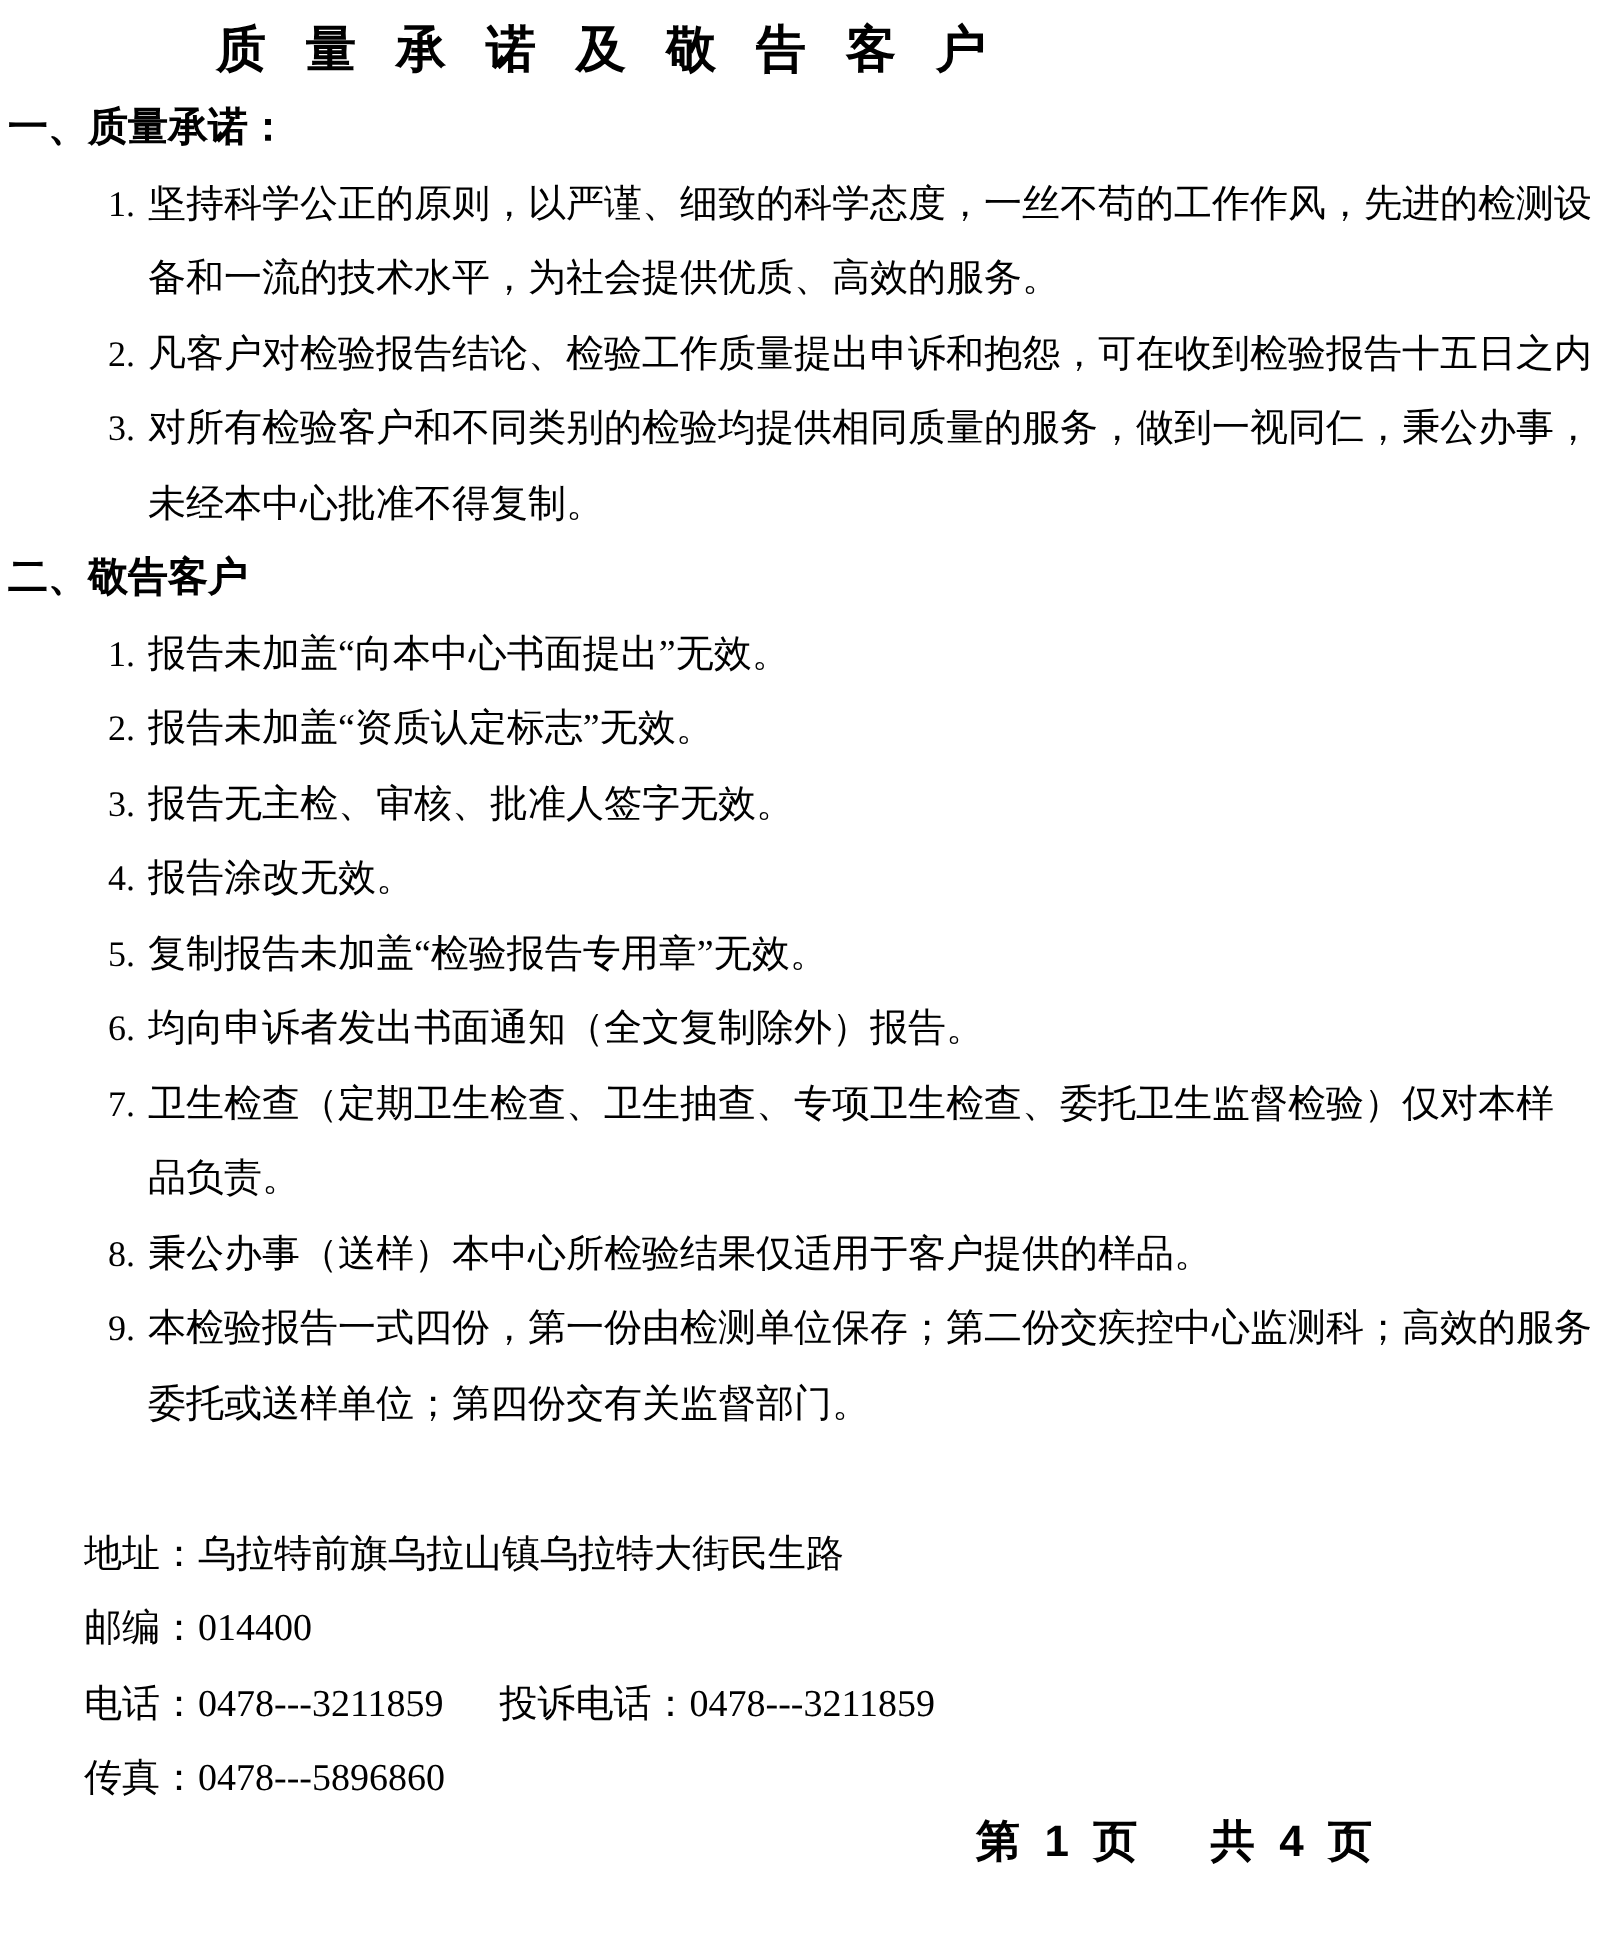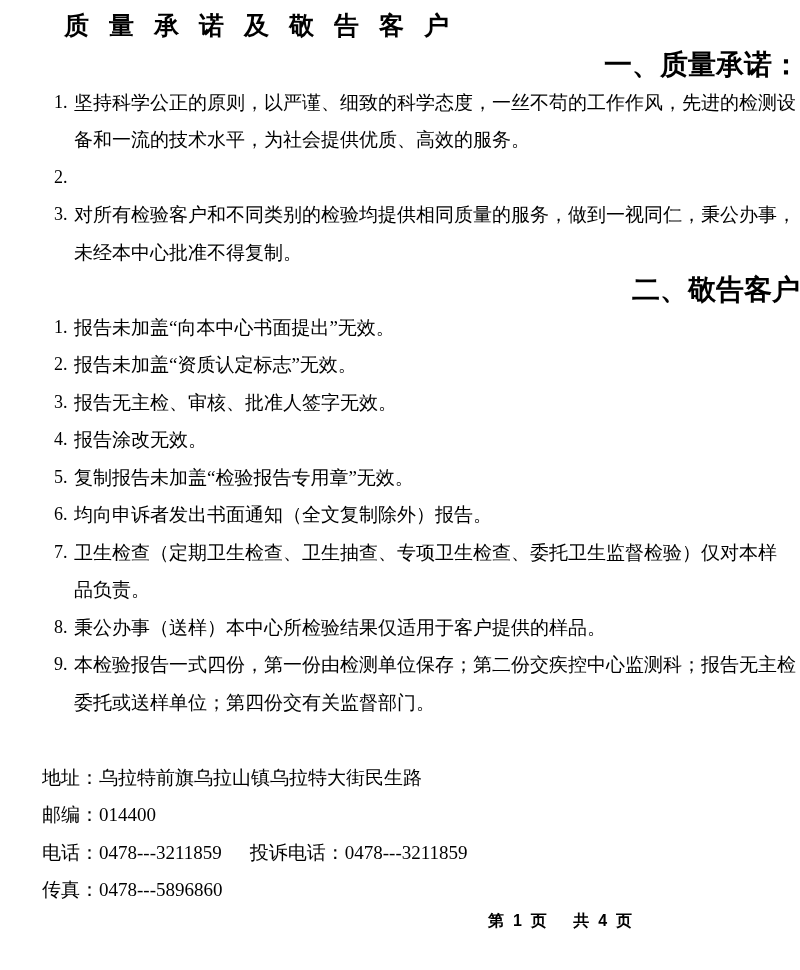--- a/index.html
+++ b/index.html
@@ -9,38 +9,37 @@
     width: 800px;
     height: 970px;
     background: #ffffff;
     color: #000000;
     font-family: "Liberation Serif", "DejaVu Serif", serif;
     font-size: 19px;
     overflow: hidden;
   }
   .title {
     padding-top: 8px;
-    padding-left: 64px;
+    padding-left: 108px;
     height: 46px;
     line-height: 34px;
     font-family: "Liberation Sans", "DejaVu Sans", sans-serif;
     font-weight: bold;
     font-size: 25px;
     letter-spacing: 20px;
     white-space: nowrap;
   }
   .sec-heading {
     height: 37.5px;
     line-height: 37.5px;
-    padding-left: 16px;
+    padding-left: 4px;
     font-family: "Liberation Sans", "DejaVu Sans", sans-serif;
     font-weight: bold;
-    font-size: 28px;
+    font-size: 20px;
     white-space: pre;
-    text-align: right;
   }
   .line {
     position: relative;
     height: 37.5px;
     line-height: 37.5px;
     padding-left: 74px;
     white-space: pre;
   }
   .line .num {
     position: absolute;
@@ -55,56 +54,56 @@
     padding-left: 42px;
     white-space: pre;
   }
   .gap-inline { margin-left: 28px; }
   .footer {
     height: 24px;
     line-height: 24px;
     padding-left: 488px;
     font-family: "Liberation Sans", "DejaVu Sans", sans-serif;
     font-weight: bold;
-    font-size: 16px;
+    font-size: 22px;
     white-space: pre;
   }
 </style>
 </head>
 <body>
 
 <div class="page">
 
   <div class="title">质量承诺及敬告客户</div>
 
   <div class="sec-heading">一、质量承诺：</div>
 
   <div class="line"><span class="num">1.</span><span>坚持科学公正的原则，以严谨、细致的科学态度，一丝不苟的工作作风，先进的检测设</span></div>
   <div class="line"><span>备和一流的技术水平，为社会提供优质、高效的服务。</span></div>
 
-  <div class="line"><span class="num">2.</span></div>
+  <div class="line"><span class="num">2.</span><span>凡客户对检验报告结论、检验工作质量提出申诉和抱怨，可在收到检验报告十五日之内</span></div>
 
   <div class="line"><span class="num">3.</span><span>对所有检验客户和不同类别的检验均提供相同质量的服务，做到一视同仁，秉公办事，</span></div>
   <div class="line"><span>未经本中心批准不得复制。</span></div>
 
   <div class="sec-heading">二、敬告客户</div>
 
   <div class="line"><span class="num">1.</span><span>报告未加盖“向本中心书面提出”无效。</span></div>
   <div class="line"><span class="num">2.</span><span>报告未加盖“资质认定标志”无效。</span></div>
   <div class="line"><span class="num">3.</span><span>报告无主检、审核、批准人签字无效。</span></div>
   <div class="line"><span class="num">4.</span><span>报告涂改无效。</span></div>
   <div class="line"><span class="num">5.</span><span>复制报告未加盖“检验报告专用章”无效。</span></div>
   <div class="line"><span class="num">6.</span><span>均向申诉者发出书面通知（全文复制除外）报告。</span></div>
 
   <div class="line"><span class="num">7.</span><span>卫生检查（定期卫生检查、卫生抽查、专项卫生检查、委托卫生监督检验）仅对本样</span></div>
   <div class="line"><span>品负责。</span></div>
 
   <div class="line"><span class="num">8.</span><span>秉公办事（送样）本中心所检验结果仅适用于客户提供的样品。</span></div>
 
-  <div class="line"><span class="num">9.</span><span>本检验报告一式四份，第一份由检测单位保存；第二份交疾控中心监测科；报告无主检</span></div>
+  <div class="line"><span class="num">9.</span><span>本检验报告一式四份，第一份由检测单位保存；第二份交疾控中心监测科；高效的服务</span></div>
   <div class="line"><span>委托或送样单位；第四份交有关监督部门。</span></div>
 
   <div class="spacer"></div>
 
   <div class="contact-line">地址：乌拉特前旗乌拉山镇乌拉特大街民生路</div>
   <div class="contact-line">邮编：014400</div>
   <div class="contact-line"><span>电话：0478---3211859</span><span class="gap-inline">投诉电话：0478---3211859</span></div>
   <div class="contact-line">传真：0478---5896860</div>
 
   <div class="footer">第  1  页      共  4  页</div>

